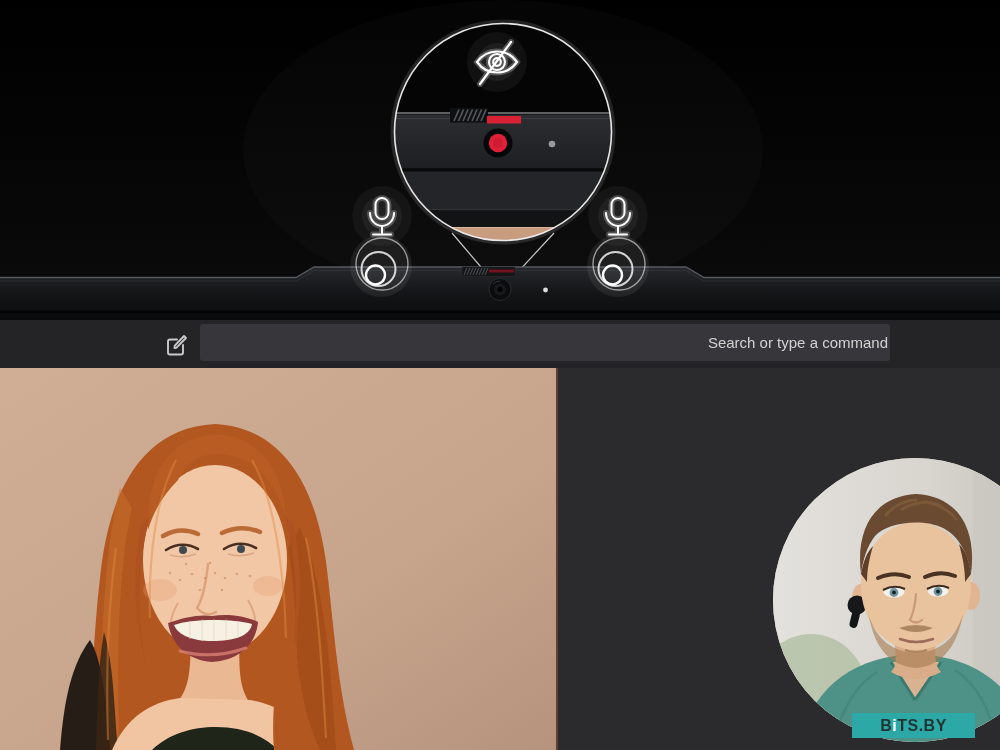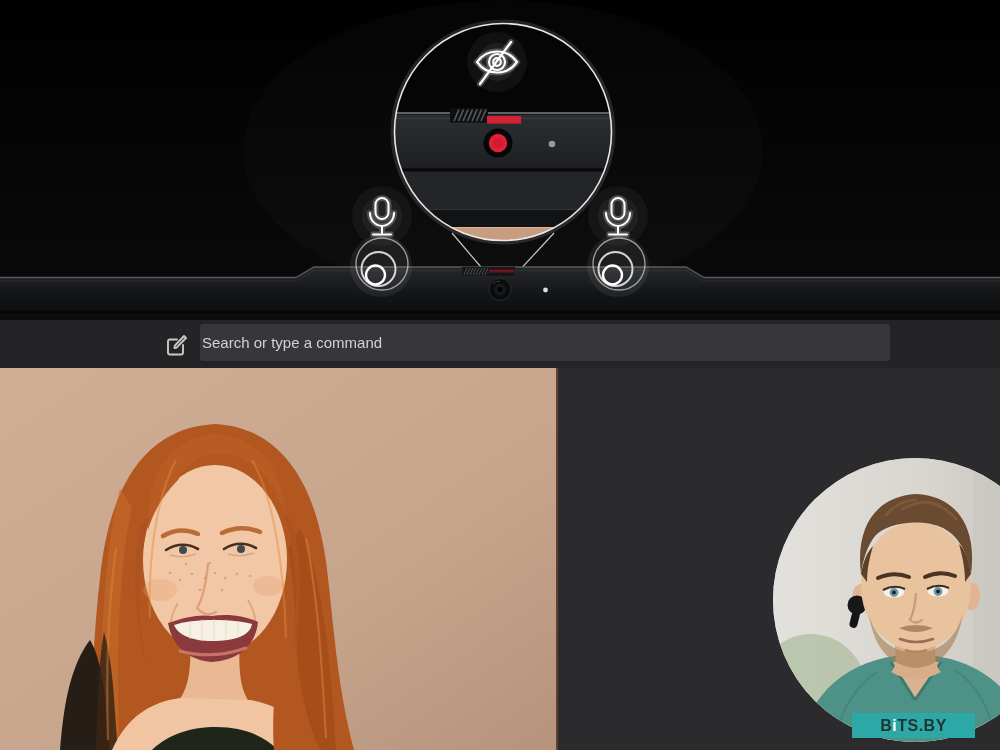--- a/index.html
+++ b/index.html
@@ -11,21 +11,21 @@
         background:linear-gradient(180deg,#000 0%,#060606 55%,#0b0b0c 100%);}
   .hero svg{display:block;width:1000px;height:318px;}
 
   
   .command-bar{position:absolute;left:0;top:318px;width:1000px;height:50px;
                background:#242427;border-top:2px solid #0a0a0a;}
   .compose-btn{position:absolute;left:163px;top:11px;width:28px;height:28px;
                background:transparent;border:0;padding:0;cursor:pointer;}
   .search-input{position:absolute;left:200px;top:4px;width:690px;height:37px;
                 background:#37373b;border:0;border-radius:3px;color:#d9d9d9;
-                text-align:left;font-size:15px;outline:none;}
+                text-align:right;font-size:15px;outline:none;}
   .search-input::placeholder{color:#d2d2d2;opacity:1;}
 
   
   .call-area{position:absolute;left:0;top:368px;width:1000px;height:382px;}
   .video-tile{position:absolute;left:0;top:0;width:556px;height:382px;overflow:hidden;}
   .video-tile svg{display:block;}
   .side-panel{position:absolute;left:556px;top:0;width:444px;height:382px;
               background:#2b2b2d;border-left:2px solid #5d4133;overflow:hidden;}
   .avatar{position:absolute;left:215px;top:90px;width:284px;height:284px;
           border-radius:50%;overflow:hidden;background:#d8d5d0;}

